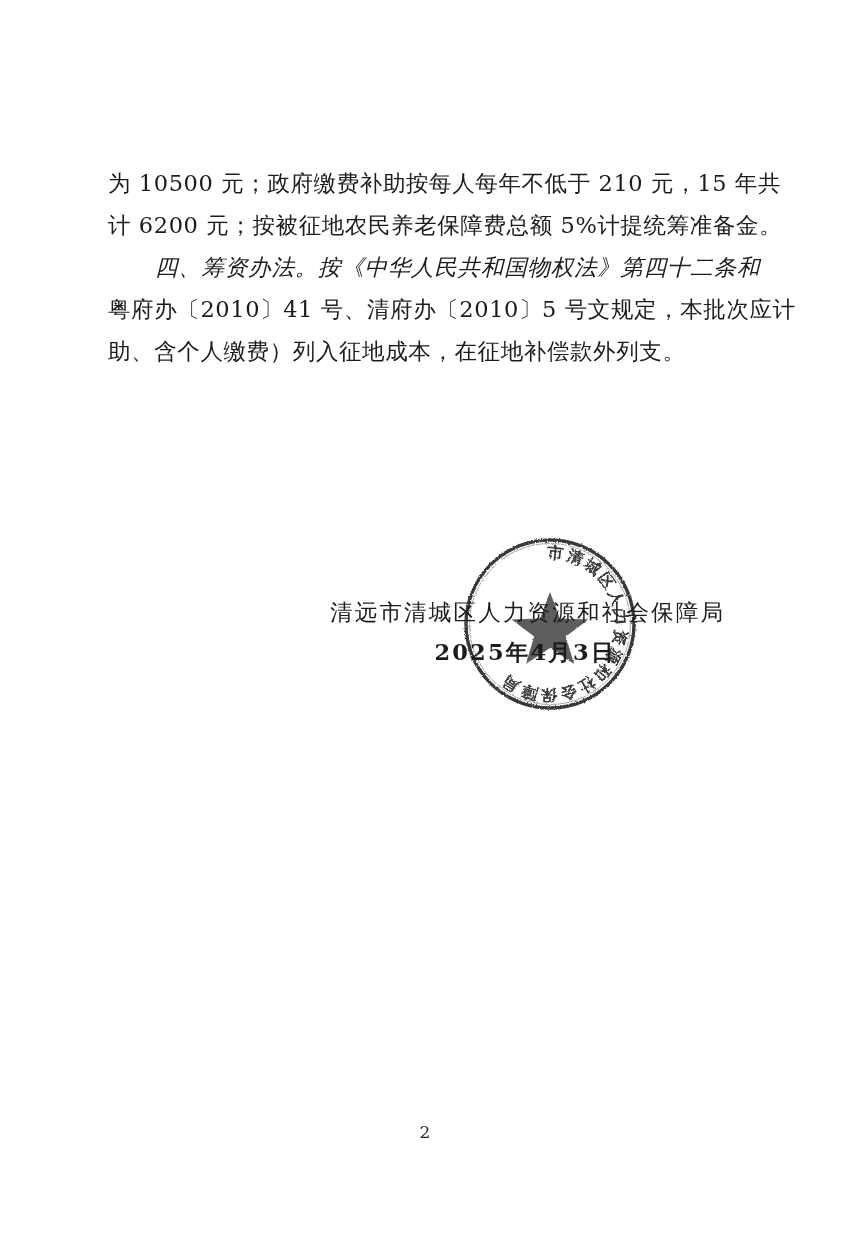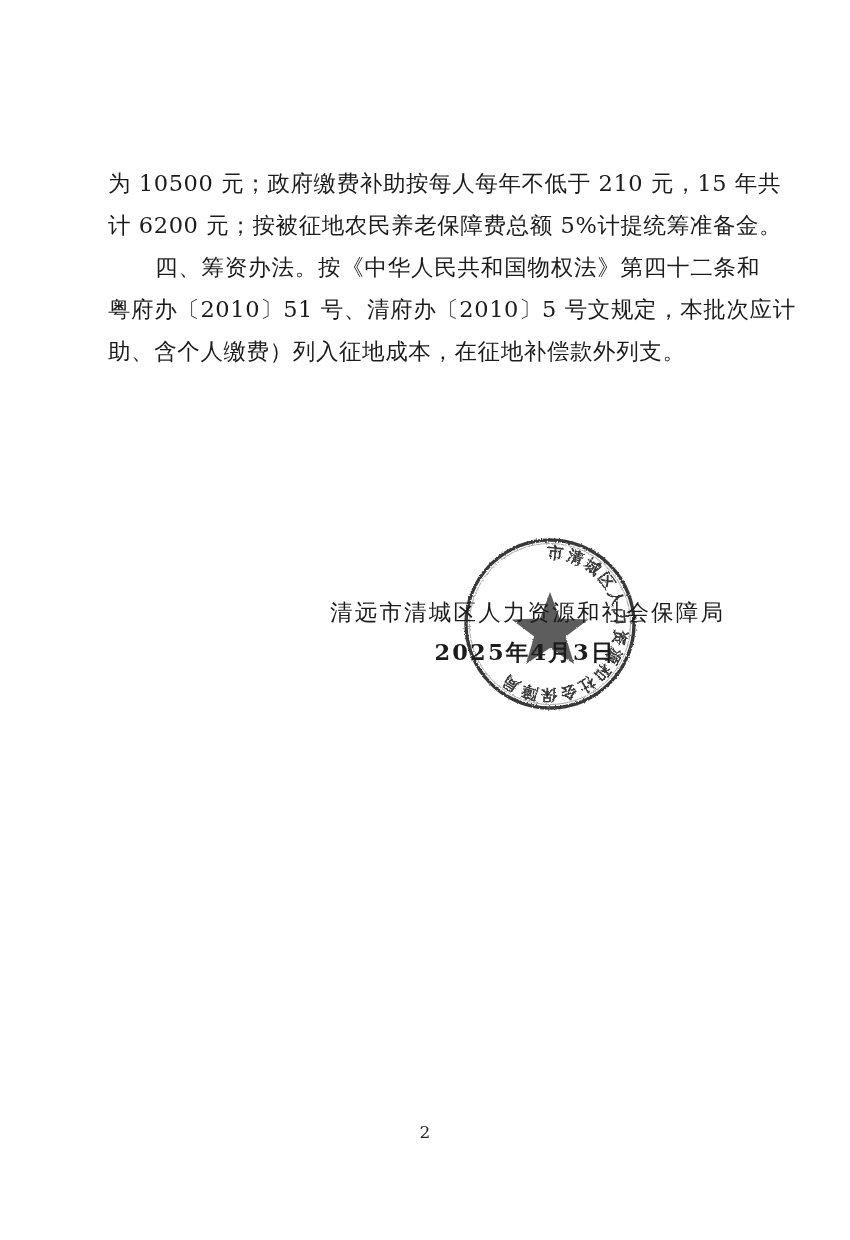--- a/index.html
+++ b/index.html
@@ -43,20 +43,21 @@
     display: block;
     text-align: justify;
     text-align-last: justify;
     white-space: nowrap;
   }
   .para .ln.last {
     text-align-last: left;
   }
   .para .ln.indent {
     text-indent: 47px;
+    font-style: italic;
   }
 
   
   #signature-block {
     position: absolute;
     left: 330px;
     top: 592px;
     width: 390px;
     text-align: center;
     font-size: 22.5px;
@@ -109,21 +110,21 @@
 
   <div id="body-text">
 
     <p class="para">
       <span class="ln">为 10500 元；政府缴费补助按每人每年不低于 210 元，15 年共</span>
       <span class="ln">计 6200 元；按被征地农民养老保障费总额 5%计提统筹准备金。</span>
     </p>
 
     <p class="para">
       <span class="ln indent">四、筹资办法。按《中华人民共和国物权法》第四十二条和</span>
-      <span class="ln">粤府办〔2010〕51 号、清府办〔2010〕5 号文规定，本批次应计</span>
+      <span class="ln">粤府办〔2010〕41 号、清府办〔2010〕5 号文规定，本批次应计</span>
       <span class="ln last">助、含个人缴费）列入征地成本，在征地补偿款外列支。</span>
     </p>
 
   </div>
 
   <div id="seal">
     <svg width="176" height="176" viewBox="0 0 176 176" xmlns="http://www.w3.org/2000/svg">
       <defs>
         <path id="sealArc" d="M 88,88 m 0,-66 a 66,66 0 1,1 -0.1,0" fill="none"></path>
         <filter id="rough" x="-20%" y="-20%" width="140%" height="140%">

